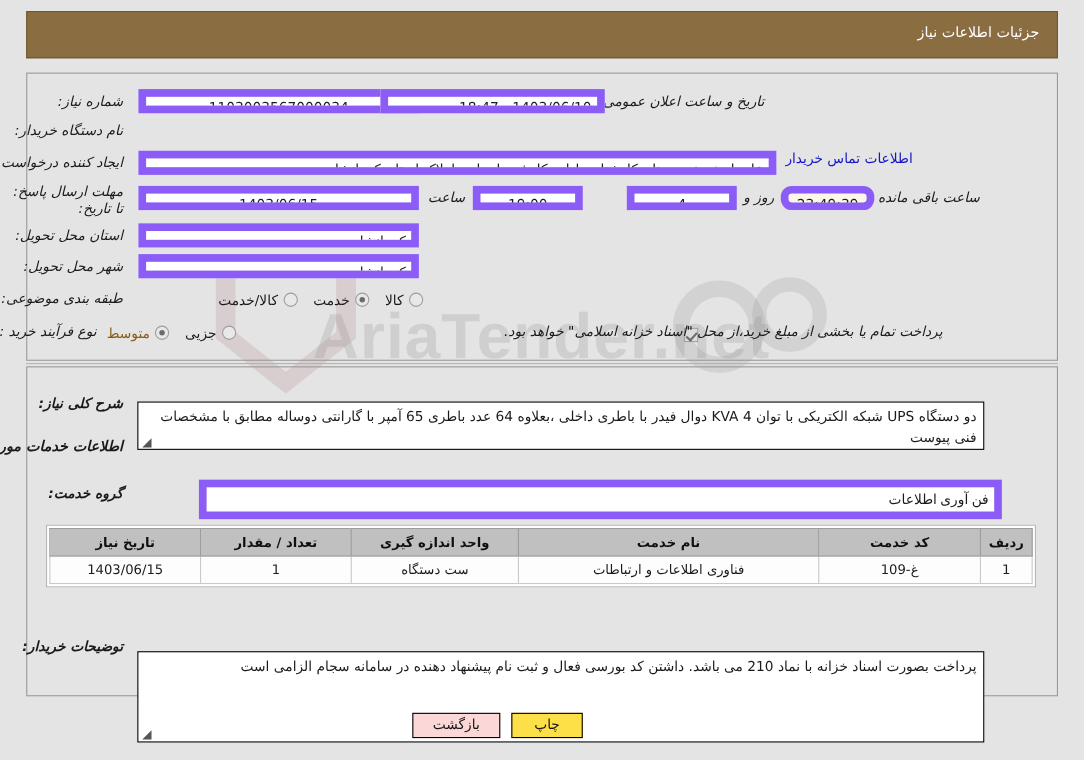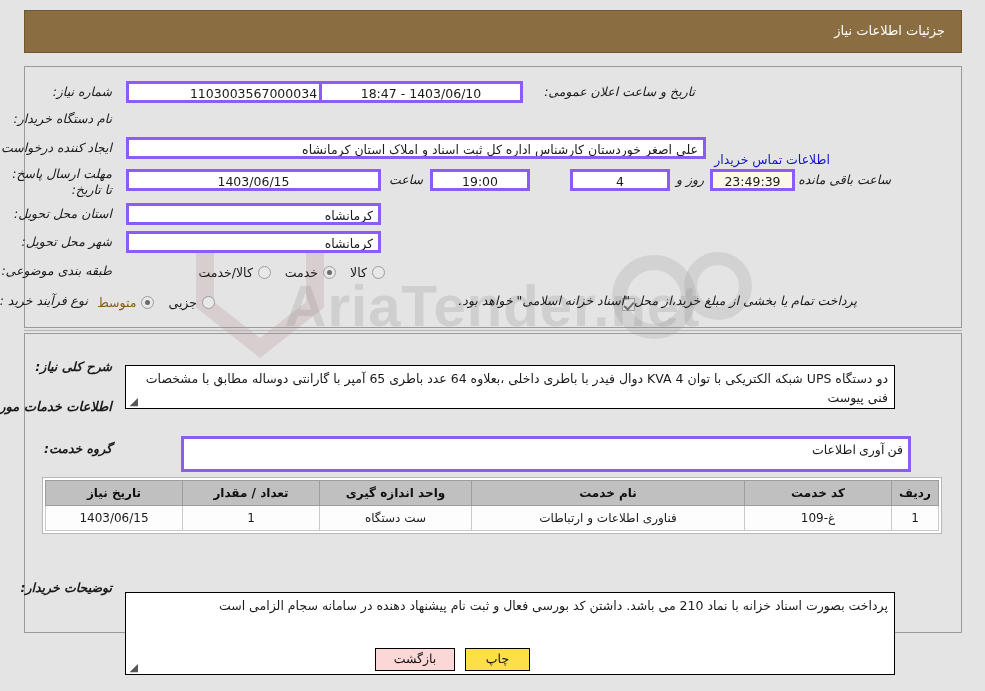--- a/index.html
+++ b/index.html
@@ -102,21 +102,21 @@
     color: #1a1a1a;
     line-height: 16px;
     text-align: right;
     white-space: nowrap;
     font-style: italic;
   }
   .lbl-bold { font-weight: bold; }
 
   .box {
     box-sizing: border-box;
-    border: 3px solid #8b5cf6;
+    border: 7px solid #8b5cf6;
     background: #ffffff;
     font-size: 12.5px;
     color: #1a1a1a;
     line-height: 20px;
     padding: 0 5px;
     height: 22px;
     overflow: hidden;
     white-space: nowrap;
   }
   .box-center { text-align: center; }
@@ -281,41 +281,41 @@
 
   
   <div class="panel" id="panel-top"></div>
   <div class="panel" id="panel-bottom"></div>
 
   
   <div class="abs lbl" style="right:873px; top:84px;">شماره نیاز:</div>
   <div class="abs box box-center" style="right:604px; top:81px; width:255px;">1103003567000034</div>
 
   <div class="abs lbl" style="right:290px; top:84px;">تاریخ و ساعت اعلان عمومی:</div>
-  <div class="abs box box-center" style="right:462px; top:81px; width:204px;">1403/06/10 - 18:47</div>
+  <div class="abs box box-center" style="right:435px; top:81px; width:204px;text-align:right;">1403/06/10 - 18:47</div>
 
   
   <div class="abs lbl" style="right:873px; top:111px;">نام دستگاه خریدار:</div>
 
   
   <div class="abs lbl" style="right:873px; top:140px;">ایجاد کننده درخواست:</div>
   <div class="abs box box-right" style="right:279px; top:137px; width:580px;">علی اصغر خوردستان کارشناس اداره کل ثبت اسناد و املاک استان کرمانشاه</div>
-  <a class="abs link" href="#" style="right:155px; top:152px;">اطلاعات تماس خریدار</a>
+  <a class="abs link" href="#" style="right:155px; top:136px;">اطلاعات تماس خریدار</a>
 
   
   <div class="abs lbl" style="right:873px; top:166px; width:100px; white-space:normal;">مهلت ارسال پاسخ: تا تاریخ:</div>
   <div class="abs box box-center" style="right:604px; top:169px; width:255px;">1403/06/15</div>
 
   <div class="abs lbl" style="right:562px; top:172px;">ساعت</div>
   <div class="abs box box-center" style="right:455px; top:169px; width:100px;">19:00</div>
 
   <div class="abs box box-center" style="right:315px; top:169px; width:100px;">4</div>
   <div class="abs lbl" style="right:281px; top:172px;">روز و</div>
 
-  <div class="abs box box-center box-cream" style="right:190px; top:169px; width:85px;">23:49:39</div>
+  <div class="abs box box-center box-cream" style="right:190px; top:169px; width:85px;border-radius:10px;">23:49:39</div>
   <div class="abs lbl" style="right:94px; top:172px;text-align:right;">ساعت باقی مانده</div>
 
   
   <div class="abs lbl" style="right:873px; top:206px;">استان محل تحویل:</div>
   <div class="abs box box-right" style="right:604px; top:203px; width:255px;">کرمانشاه</div>
 
   
   <div class="abs lbl" style="right:873px; top:234px;">شهر محل تحویل:</div>
   <div class="abs box box-right" style="right:604px; top:231px; width:255px;">کرمانشاه</div>
 

